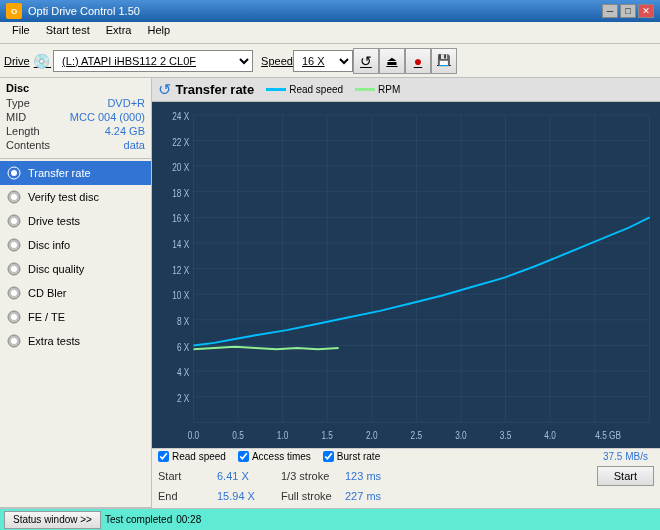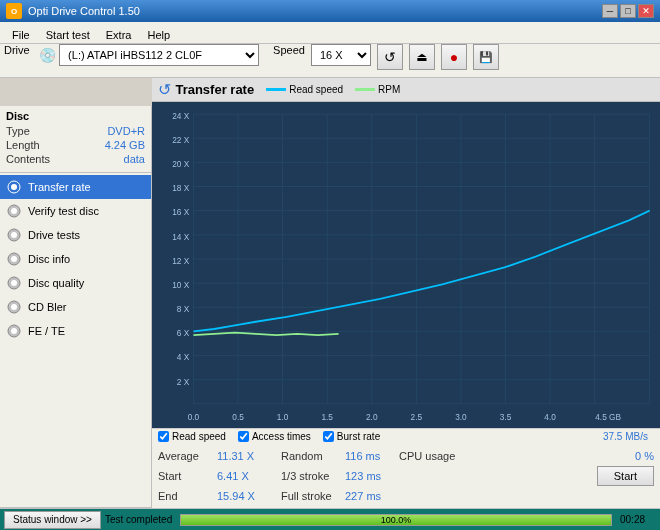--- a/index.html
+++ b/index.html
@@ -45,39 +45,40 @@
       display: flex; align-items: center; justify-content: center;
       cursor: pointer;
       color: #000;
     }
     #titlebar .win-btn.close { background: #e05050; color: white; }
     
     #menubar {
       background: #f0efe8;
       height: 22px;
       display: flex;
-      align-items: flex-end;
+      align-items: flex-start;
       padding: 0 4px;
       border-bottom: 1px solid #c0c0c0;
     }
     .menu-item {
       padding: 2px 8px;
       cursor: pointer;
       font-size: 11px;
       color: #000;
     }
     
     #toolbar {
       background: #f0efe8;
       height: 34px;
       display: flex;
-      align-items: flex-start;
+      align-items: center;
       padding: 0 4px;
       border-bottom: 1px solid #c0c0c0;
-      gap: 6px;
+      gap: 0;
+      text-decoration: underline;
     }
     .toolbar-label {
       font-size: 11px;
       margin-right: 4px;
     }
     .drive-select {
       height: 22px;
       font-size: 11px;
       padding: 0 4px;
       border: 1px solid #888;
@@ -110,21 +111,20 @@
       height: calc(530px - 22px - 22px - 34px - 22px - 22px);
     }
     
     #sidebar {
       width: 152px;
       background: #f0efe8;
       border-right: 1px solid #c0c0c0;
       display: flex;
       flex-direction: column;
       flex-shrink: 0;
-      margin-top: 28px;
     }
     .disc-section {
       padding: 4px 6px;
       font-size: 11px;
     }
     .disc-section .section-title {
       font-weight: bold;
       font-size: 11px;
       color: #000;
       margin-bottom: 2px;
@@ -218,21 +218,21 @@
     .burst-rate-val {
       color: #3174d4;
       font-weight: 500;
       margin-left: auto;
       padding-right: 6px;
       font-size: 10px;
     }
     
     #statusbar {
       height: 22px;
-      background: #0f766e;
+      background: #5eead4;
       border-top: 1px solid #c0c0c0;
       display: flex;
       align-items: center;
       padding: 0 4px;
       gap: 4px;
     }
     .status-btn {
       background: linear-gradient(to bottom, #f5f5f5, #ddd);
       border: 1px solid #999;
       padding: 1px 8px;
@@ -334,20 +334,24 @@
 
   <div id="sidebar">
 
     <div class="disc-section">
       <div class="section-title">Disc</div>
       <div class="disc-row">
         <span class="disc-key">Type</span>
         <span class="disc-val">DVD+R</span>
       </div>
       <div class="disc-row">
+        <span class="disc-key">MID</span>
+        <span class="disc-val">MCC 004 (000)</span>
+      </div>
+      <div class="disc-row">
         <span class="disc-key">Length</span>
         <span class="disc-val">4.24 GB</span>
       </div>
       <div class="disc-row">
         <span class="disc-key">Contents</span>
         <span class="disc-val">data</span>
       </div>
     </div>
     <div class="sidebar-separator"></div>
 
@@ -406,20 +410,29 @@
       <span>CD Bler</span>
     </div>
     <div class="sidebar-item">
       <span class="sidebar-icon">
         <svg width="14" height="14" viewBox="0 0 14 14">
             <circle cx="7" cy="7" r="6" fill="#c0c0c0" stroke="#888" stroke-width="1"></circle>
             <circle cx="7" cy="7" r="3" fill="white"></circle>
           </svg>
       </span>
       <span>FE / TE</span>
+    </div>
+    <div class="sidebar-item">
+      <span class="sidebar-icon">
+        <svg width="14" height="14" viewBox="0 0 14 14">
+            <circle cx="7" cy="7" r="6" fill="#c0c0c0" stroke="#888" stroke-width="1"></circle>
+            <circle cx="7" cy="7" r="3" fill="white"></circle>
+          </svg>
+      </span>
+      <span>Extra tests</span>
     </div>
 
     <div id="sidebar-bottom" style="margin-top:auto; border-top: 1px solid #c0c0c0;">
     </div>
   </div>
 
   <div style="flex:1; display:flex; flex-direction:column; background:#f0efe8;">
 
     <div class="chart-header">
       <span style="color:#3174d4; font-size:16px;">↺</span>
@@ -508,28 +521,20 @@
       </div>
       <div class="checkbox-item">
         <input type="checkbox" checked="" style="width: 11px; height: 11px;">
         <span>Burst rate</span>
       </div>
       <span class="burst-rate-val" style="margin-left:auto; color:#3174d4;">37.5 MB/s</span>
     </div>
 
     <div id="stats-area" style="background:#f0efe8; padding:2px 6px;">
 
-      <div class="stats-row">
-        <span class="stat-label">Average</span>
-        <span class="stat-value">11.31 X</span>
-        <span class="stat-label2" style="min-width:60px;">Random</span>
-        <span class="stat-value2">116 ms</span>
-        <span class="stat-label3">CPU usage</span>
-        <span class="stat-value3" style="color:#3174d4;margin-left:auto;">0 %</span>
-      </div>
 
       <div class="stats-row">
         <span class="stat-label">Start</span>
         <span class="stat-value">6.41 X</span>
         <span class="stat-label2" style="min-width:60px;">1/3 stroke</span>
         <span class="stat-value2">123 ms</span>
         <span style="flex:1;"></span>
         <button class="start-btn">Start</button>
       </div>
 
@@ -539,18 +544,14 @@
         <span class="stat-label2" style="min-width:60px;">Full stroke</span>
         <span class="stat-value2">227 ms</span>
       </div>
     </div>
   </div>
 </div>
 
 <div id="statusbar">
   <button class="status-btn">Status window &gt;&gt;</button>
   <span class="status-text">Test completed</span>
-  <div class="progress-bar-container">
-    <div class="progress-bar-fill" style="width:100%;"></div>
-    <div class="progress-text">100.0%</div>
-  </div>
   <span class="time-display">00:28</span>
 </div>
 
 </body></html>

